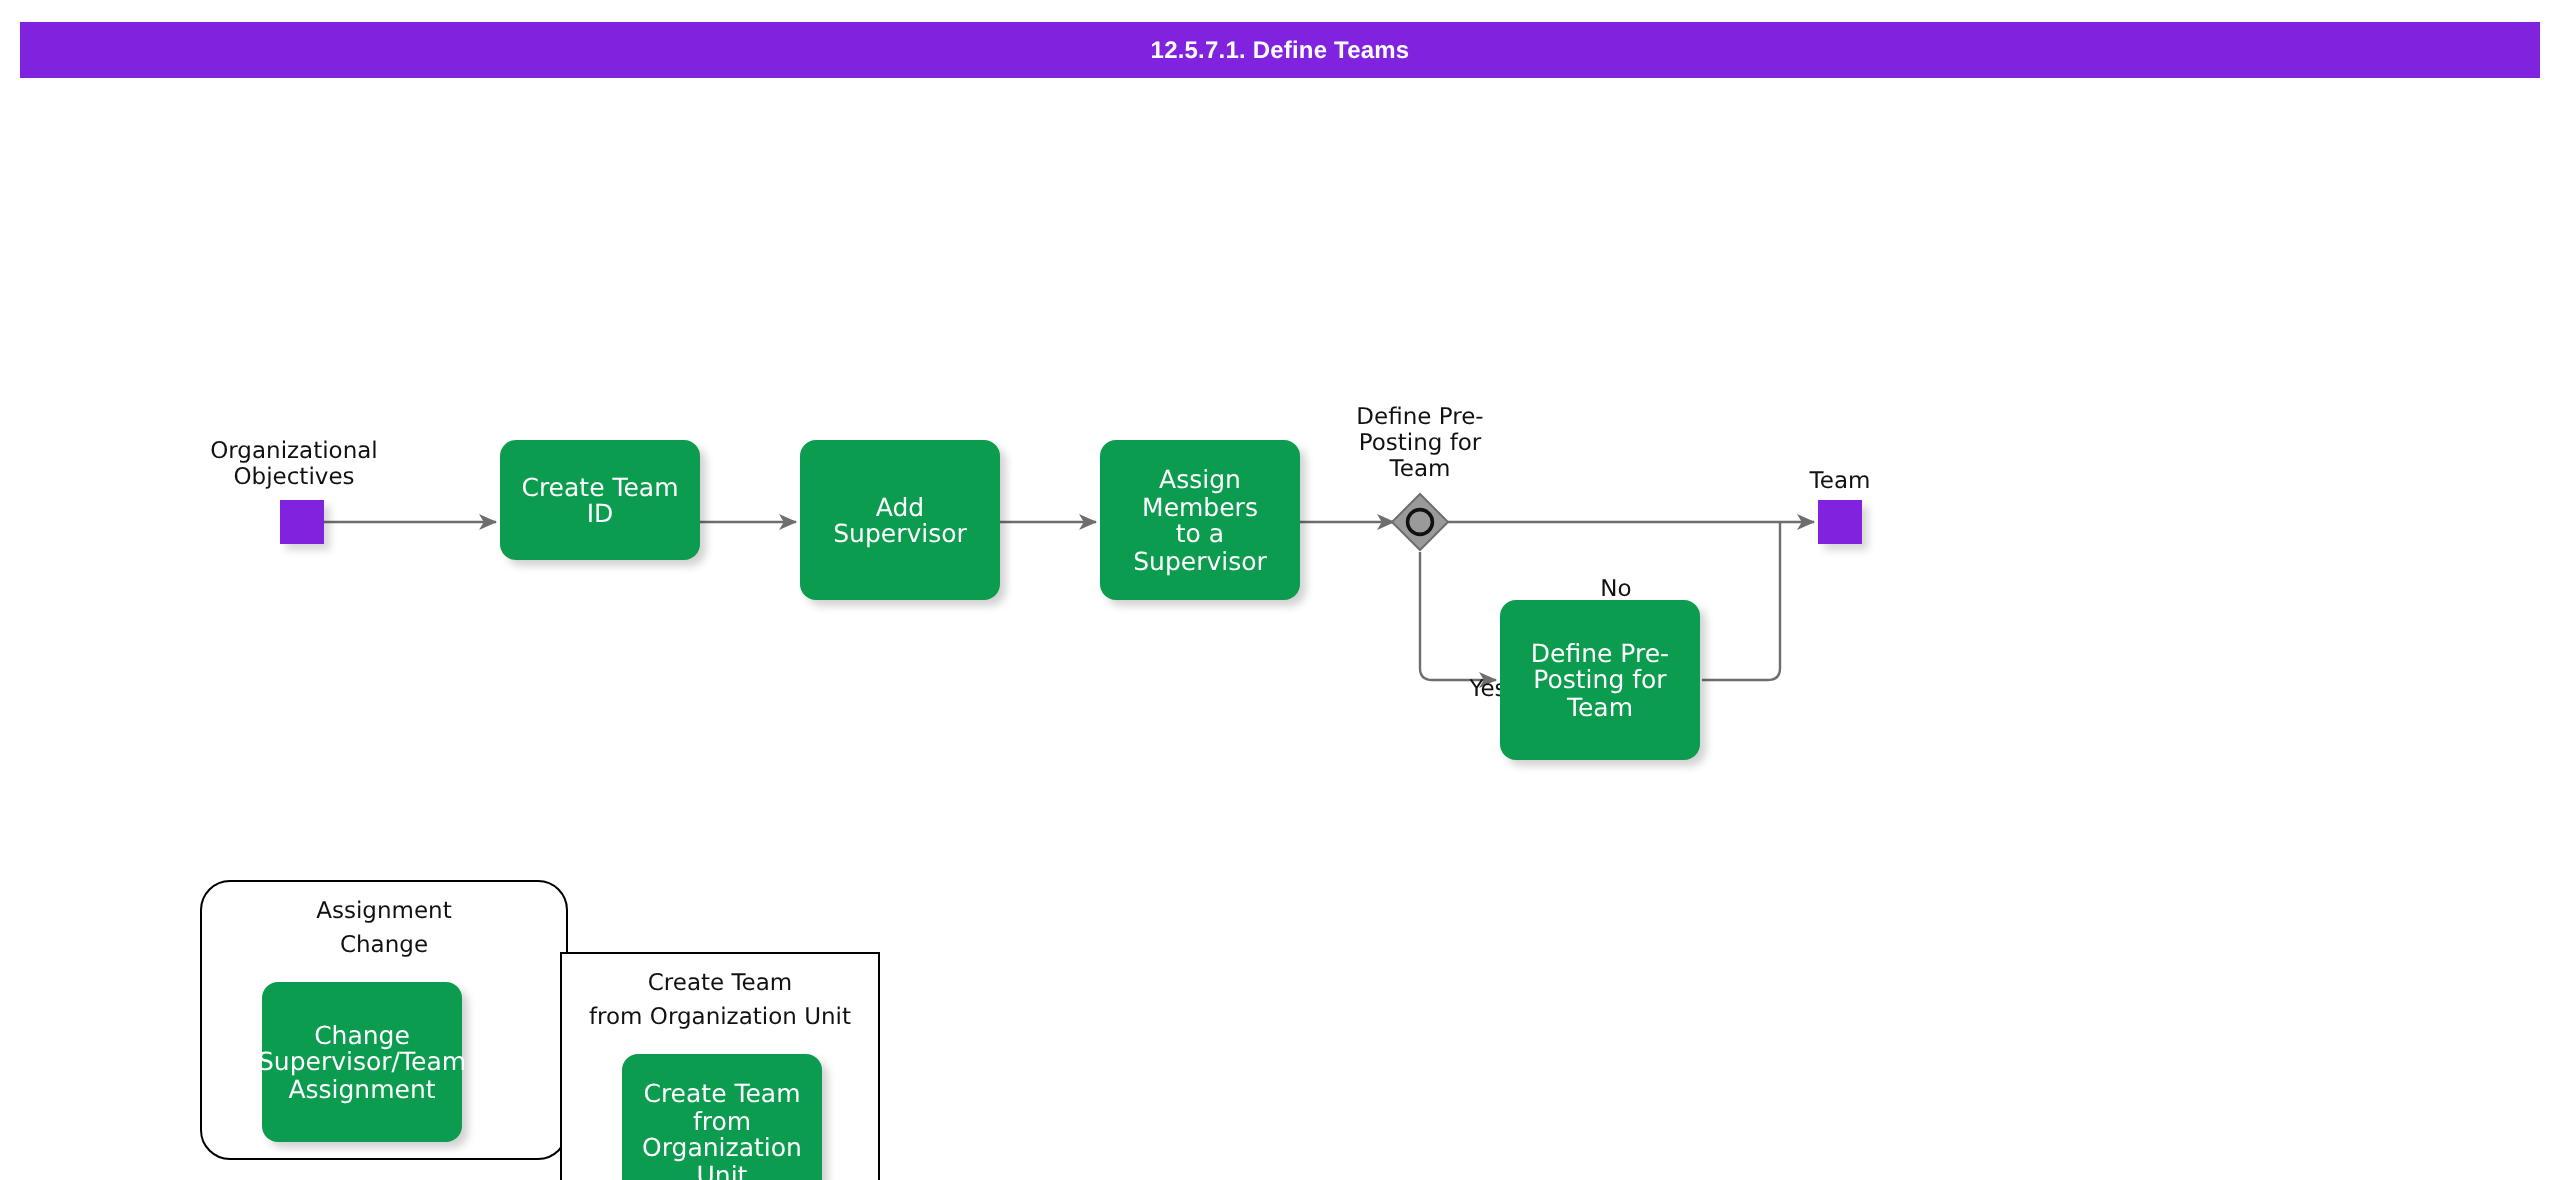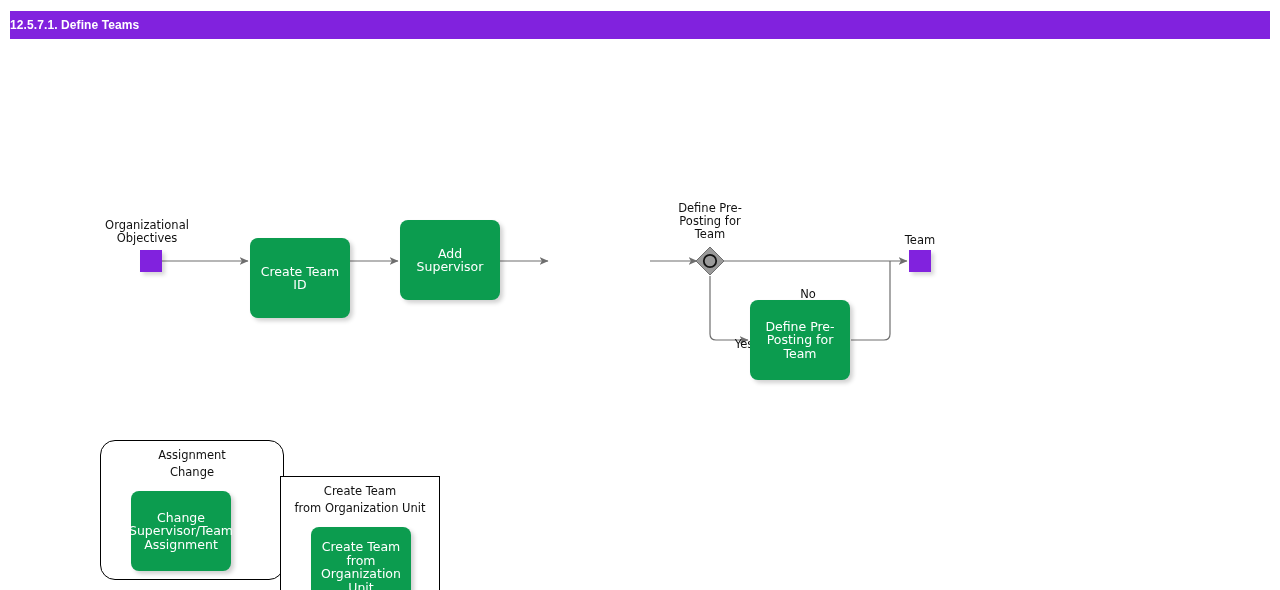--- a/index.html
+++ b/index.html
@@ -18,20 +18,21 @@
   
   #title-bar {
     position: absolute;
     left: 10px;
     top: 11px;
     width: 1260px;
     height: 28px;
     background: #8122de;
     display: flex;
     align-items: center;
+    justify-content: center;
   }
   #title-bar .title-text {
     color: #ffffff;
     font-size: 12px;
     font-weight: bold;
     font-family: "Liberation Sans", sans-serif;
     letter-spacing: .1px;
   }
   
   #canvas {
@@ -154,28 +155,32 @@
         <path d="M710,276 L710,334 Q710,340 716,340 L748,340" marker-end="url(#arrowhead)"></path>
 
         <path d="M851,340 L884,340 Q890,340 890,334 L890,261"></path>
       </g>
     </svg>
 
     <div class="label" style="left:87px; top:219px; width:120px;">Organizational
 Objectives</div>
     <div class="endpoint" style="left:140px; top:250px;"></div>
 
-    <div class="task" style="left:250px; top:220px; width:100px; height:80px;margin-top:18px;">
+    <div class="task" style="left:250px; top:220px; width:100px; height:60px;">
       <span class="task-label">Create Team ID</span>
     </div>
 
     <div class="task" style="left:400px; top:220px; width:100px; height:80px;align-items:center;">
       <span class="task-label">Add Supervisor</span>
     </div>
 
+    <div class="task" style="left:550px; top:220px; width:100px; height:80px;">
+      <span class="task-label">Assign Members
+to a Supervisor</span>
+    </div>
 
     <div class="label" style="left:660px; top:202px; width:100px;">Define Pre-
 Posting for
 Team</div>
     <div id="gateway">
       <svg width="30" height="30" viewBox="0 0 30 30">
         <polygon points="15,1 29,15 15,29 1,15" fill="#9a9a9a" stroke="#6e6e6e" stroke-width="1"></polygon>
         <circle cx="15" cy="15" r="6.2" fill="#9a9a9a" stroke="#111111" stroke-width="1.8"></circle>
       </svg>
     </div>

